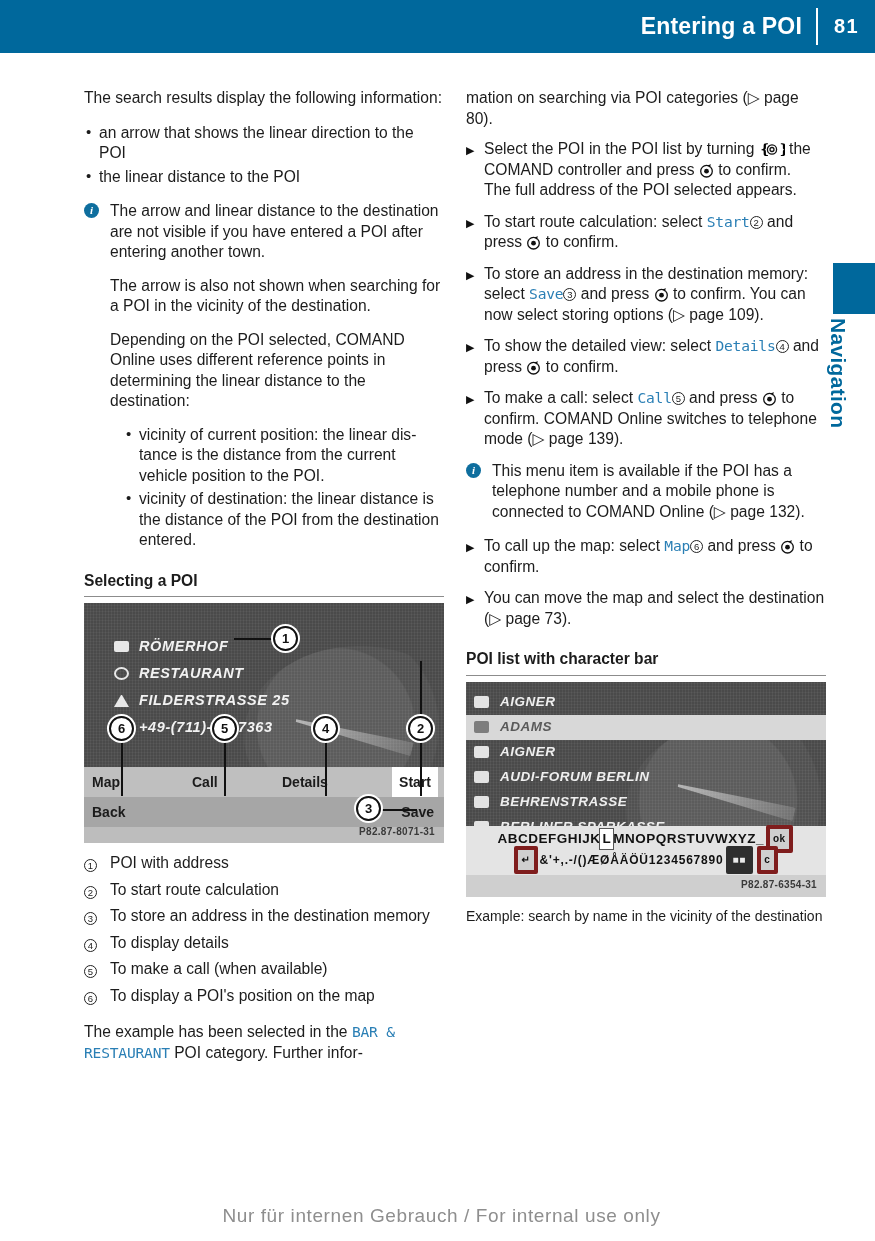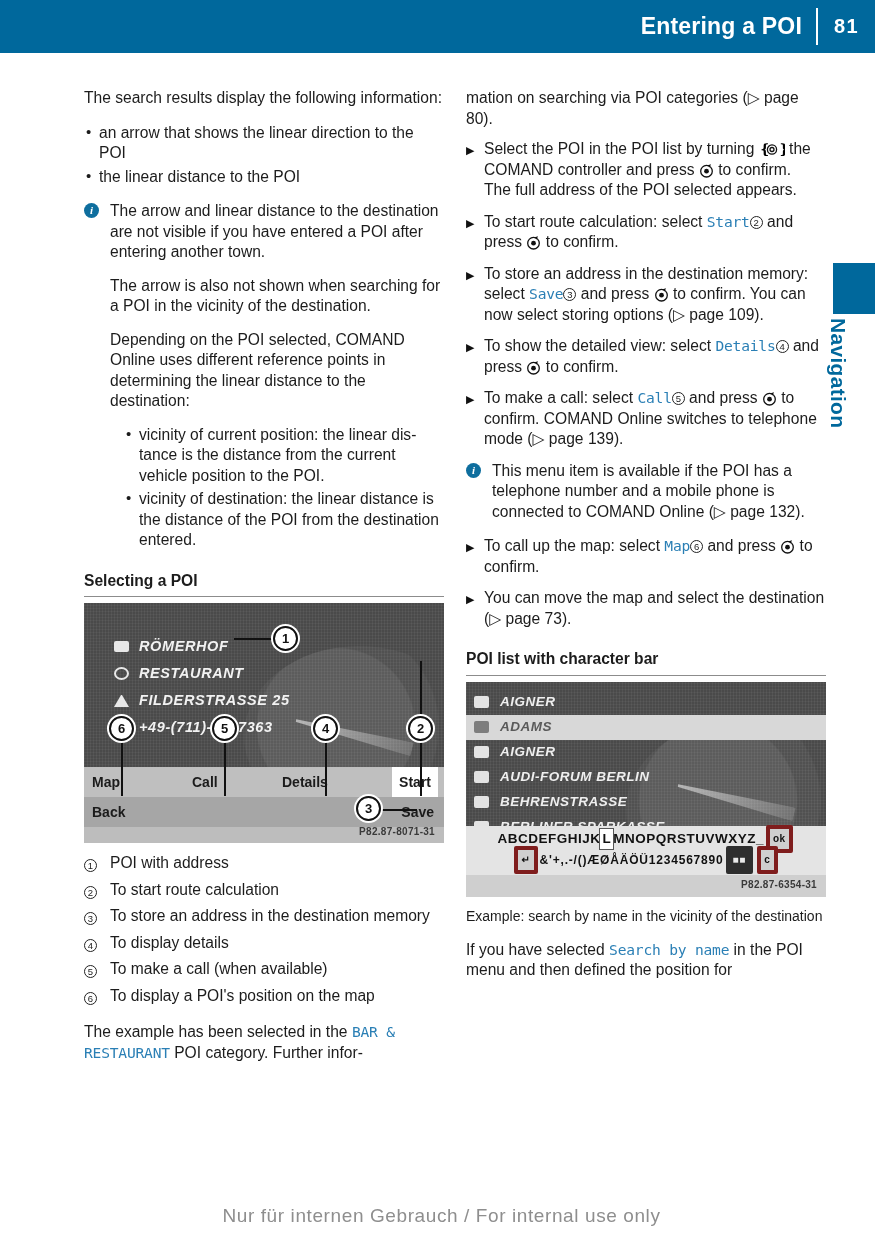--- a/index.html
+++ b/index.html
@@ -478,17 +478,16 @@
             <span class="ch-key">c</span>
         </div>
       </div>
       <div class="fig2-bot"></div>
       <div class="imgid">P82.87-6354-31</div>
     </div>
   </div>
 
   <p class="figcap">Example: search by name in the vicinity of the des­tination</p>
 
-  <p><span>If you have selected </span><span class="ui">Search by name</span><span> in the POI menu and then defined the position for</span></p>
 
 </div>
 
 <div class="footer">Nur für internen Gebrauch / For internal use only</div>
 
 </body></html>

